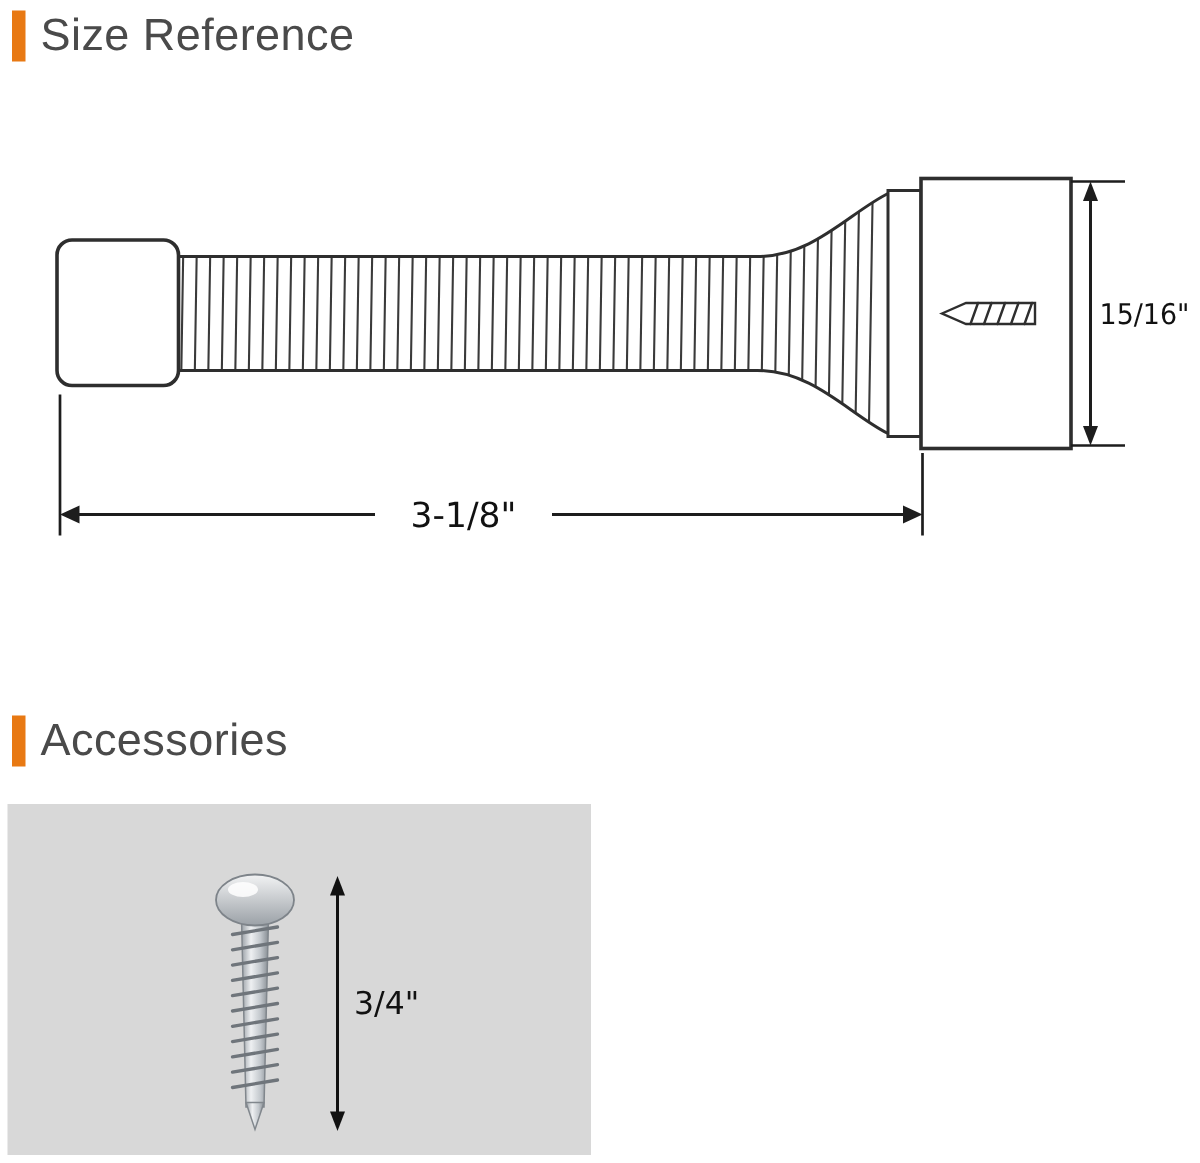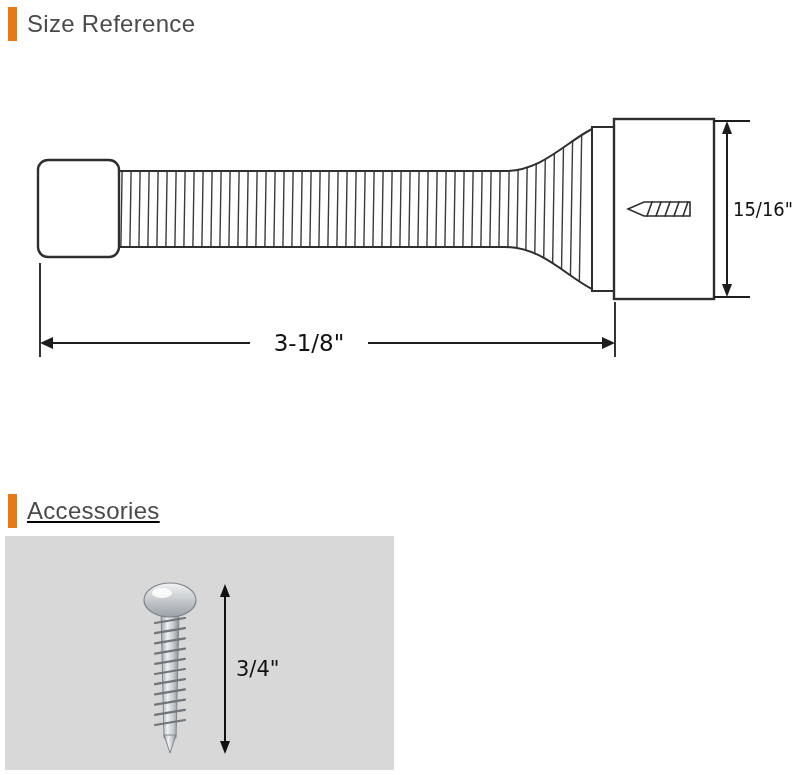--- a/index.html
+++ b/index.html
@@ -18,28 +18,28 @@
     align-items: center;
     gap: 10px;
   }
   .heading .accent-bar {
     width: 9px;
     height: 34px;
     background: var(--accent, #e87913);
     flex: 0 0 auto;
   }
   .heading h1 {
-    font-size: 24px;
+    font-size: 30px;
     font-weight: 400;
     color: #4a4a4a;
     letter-spacing: 0.3px;
     white-space: nowrap;
   }
   #size-ref-heading { top: 7px; }
-  #accessories-heading { top: 494px; text-decoration: underline; }
+  #accessories-heading { top: 477px; }
   .diagram-svg {
     position: absolute;
     left: 0; top: 0;
     width: 800px; height: 465px;
     pointer-events: none;
   }
   .photo-box {
     position: absolute;
     left: 5px; top: 536px;
     width: 389px; height: 234px;

